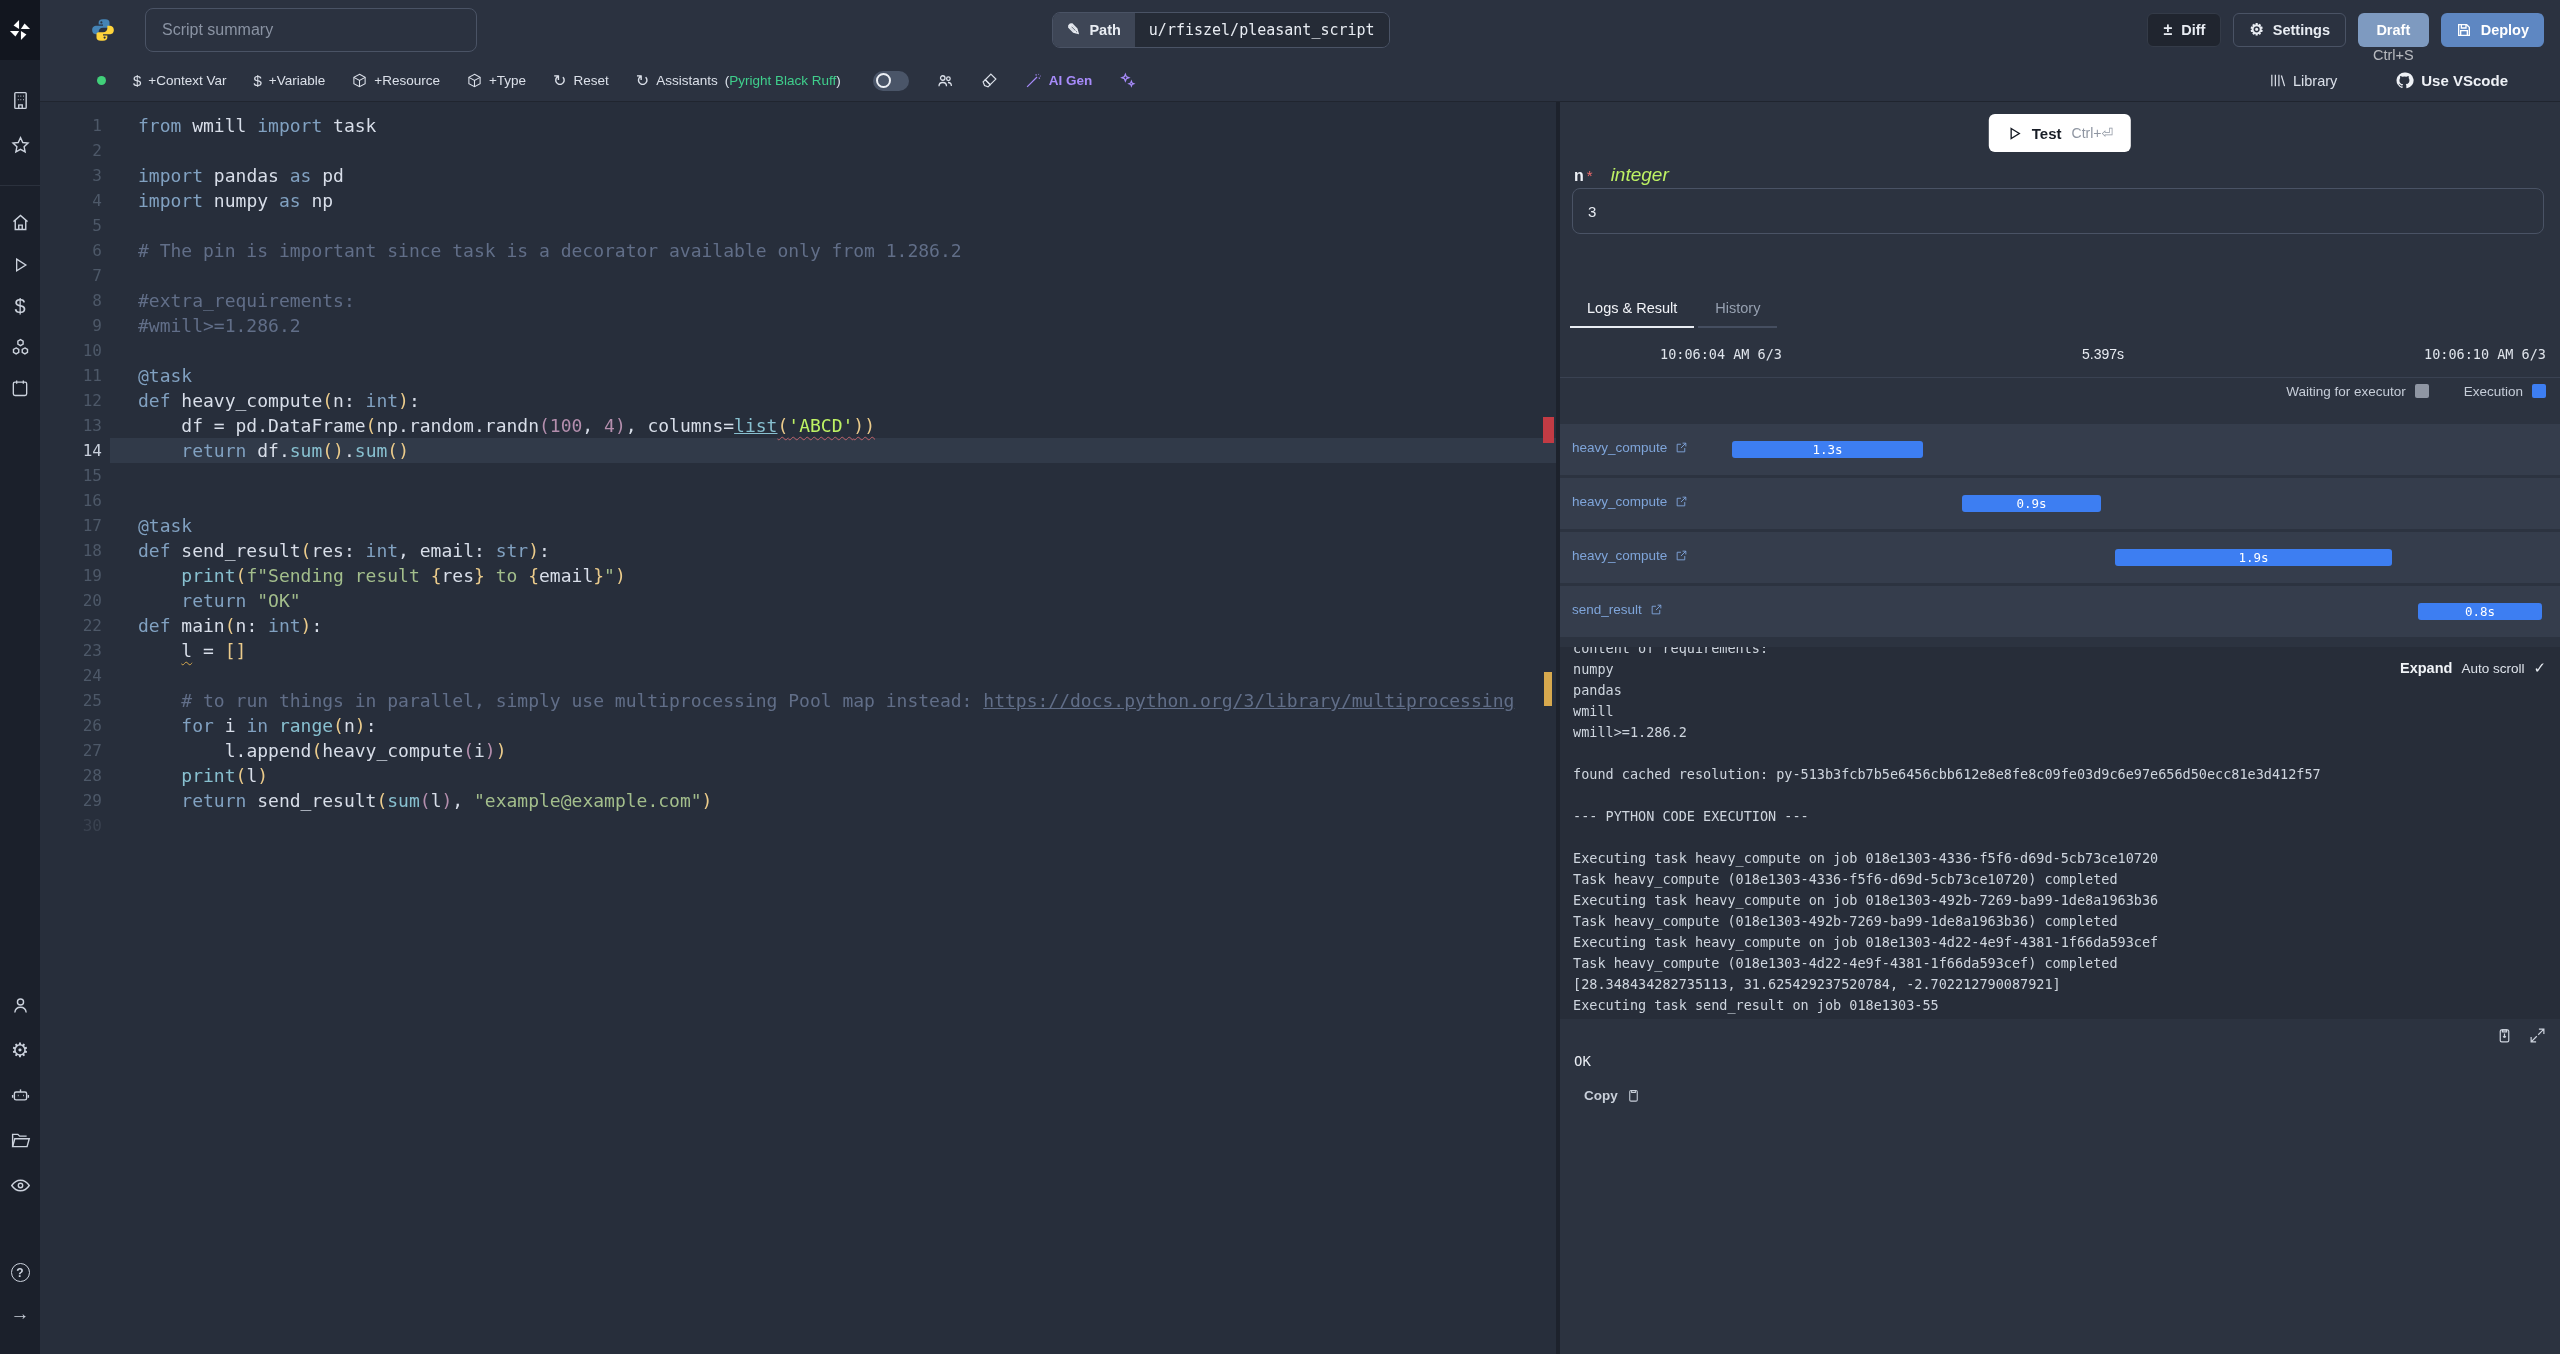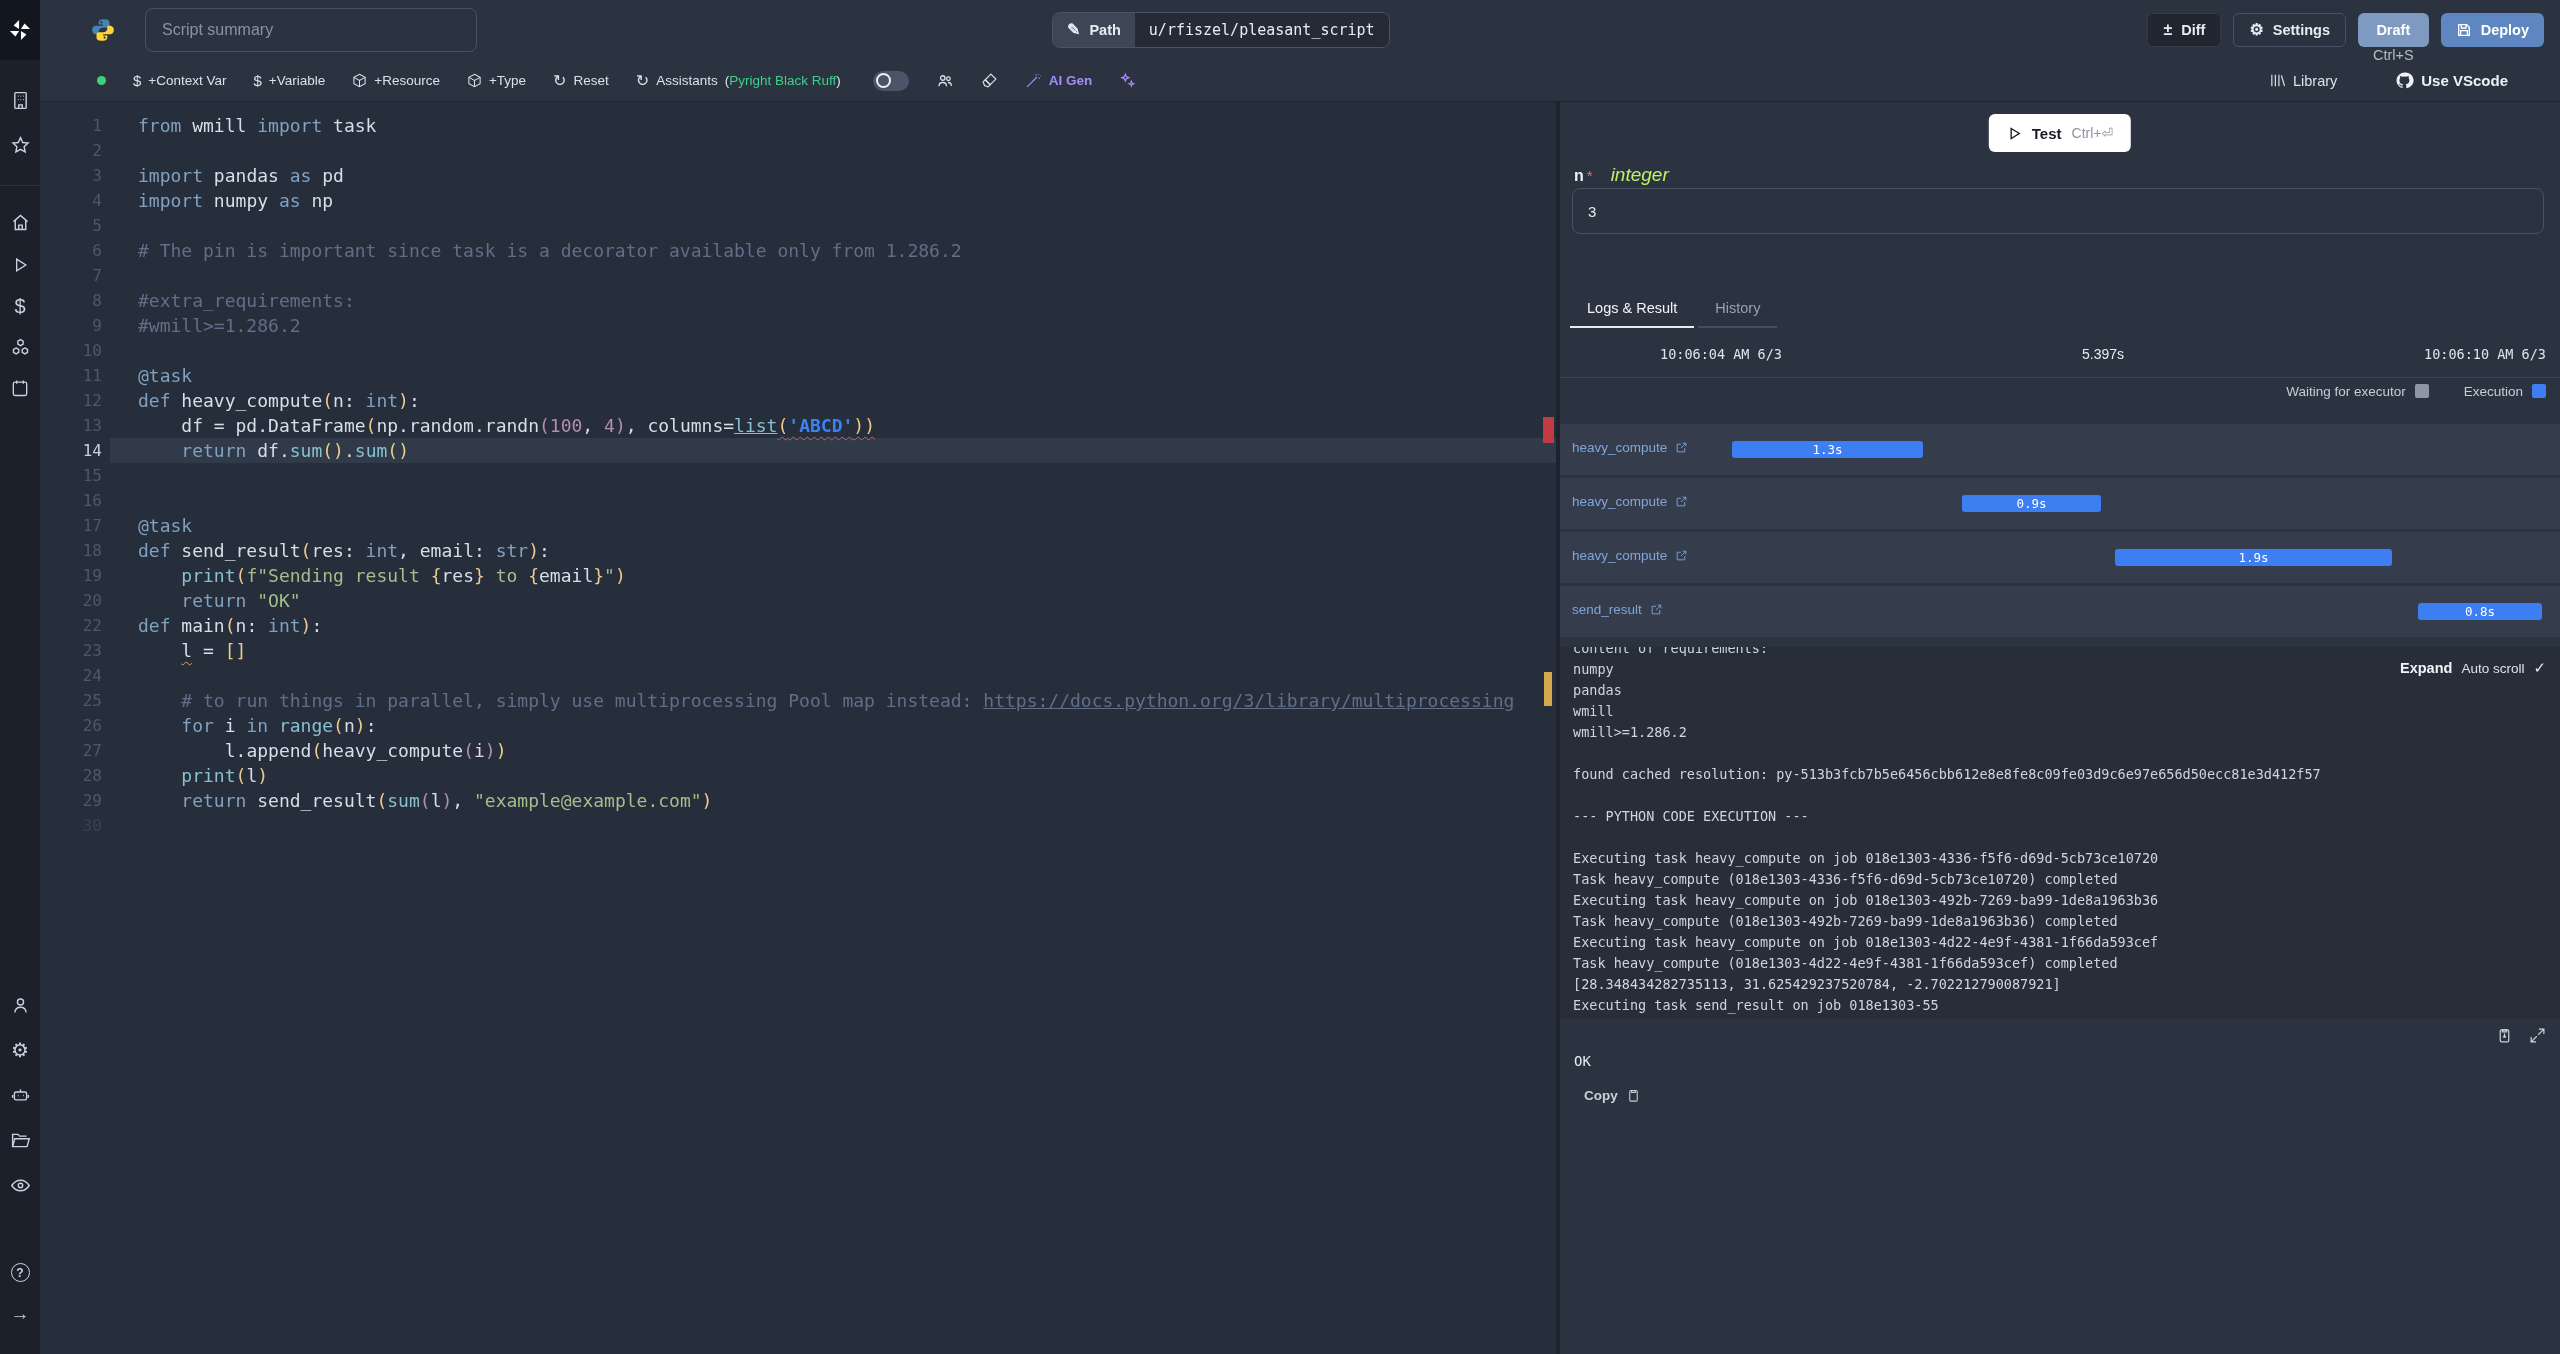--- a/index.html
+++ b/index.html
@@ -52,21 +52,21 @@
   
   #editor { position:absolute; left:40px; top:102px; width:1516px; height:1252px; background:#272e3b; overflow:hidden; padding-top:11px; }
   .cl { display:flex; height:25px; line-height:25px; font-family:"DejaVu Sans Mono",monospace; font-size:18px; }
   .cl.cur { background:linear-gradient(90deg, transparent 0 70px, #313a49 70px 100%); }
   .ln { width:62px; text-align:right; color:#4d5868; font-size:16px; flex:none; }
   .cl.cur .ln { color:#c8cfdb; }
   .cl.dim .ln { color:#3a4250; }
   .ct { margin-left:36px; white-space:pre; }
   .k { color:#81a1c1; } .t { color:#d8dee9; } .c { color:#616e88; } .n { color:#b48ead; }
   .s { color:#a3be8c; } .f { color:#88c0d0; } .y { color:#ebcb8b; } .p { color:#b48ead; }
-  .d { color:#81a1c1; } .o { color:#3b82f6;font-weight:bold; }
+  .d { color:#81a1c1; } .o { color:#bef264; }
   .u { color:#616e88; text-decoration:underline; }
   .lk { color:#88c0d0; text-decoration:underline; }
   .sqr { text-decoration-line:underline; text-decoration-style:wavy; text-decoration-color:#bf616a; text-decoration-thickness:1px; text-underline-offset:4px; }
   .sqy { text-decoration-line:underline; text-decoration-style:wavy; text-decoration-color:#d7a94e; text-decoration-thickness:1px; text-underline-offset:4px; }
   #mark-red { position:absolute; right:2px; top:315px; width:11px; height:26px; background:#c23b44; }
   #mark-yellow { position:absolute; right:4px; top:570px; width:8px; height:34px; background:#d7a94e; }
 
   
   #panel { position:absolute; left:1556px; top:102px; width:1004px; height:1252px; background:#2c3340; border-left:4px solid #1d222c; }
   #test-button { position:absolute; left:50%; transform:translateX(-50%); top:12px; height:38px; padding:0 18px;

